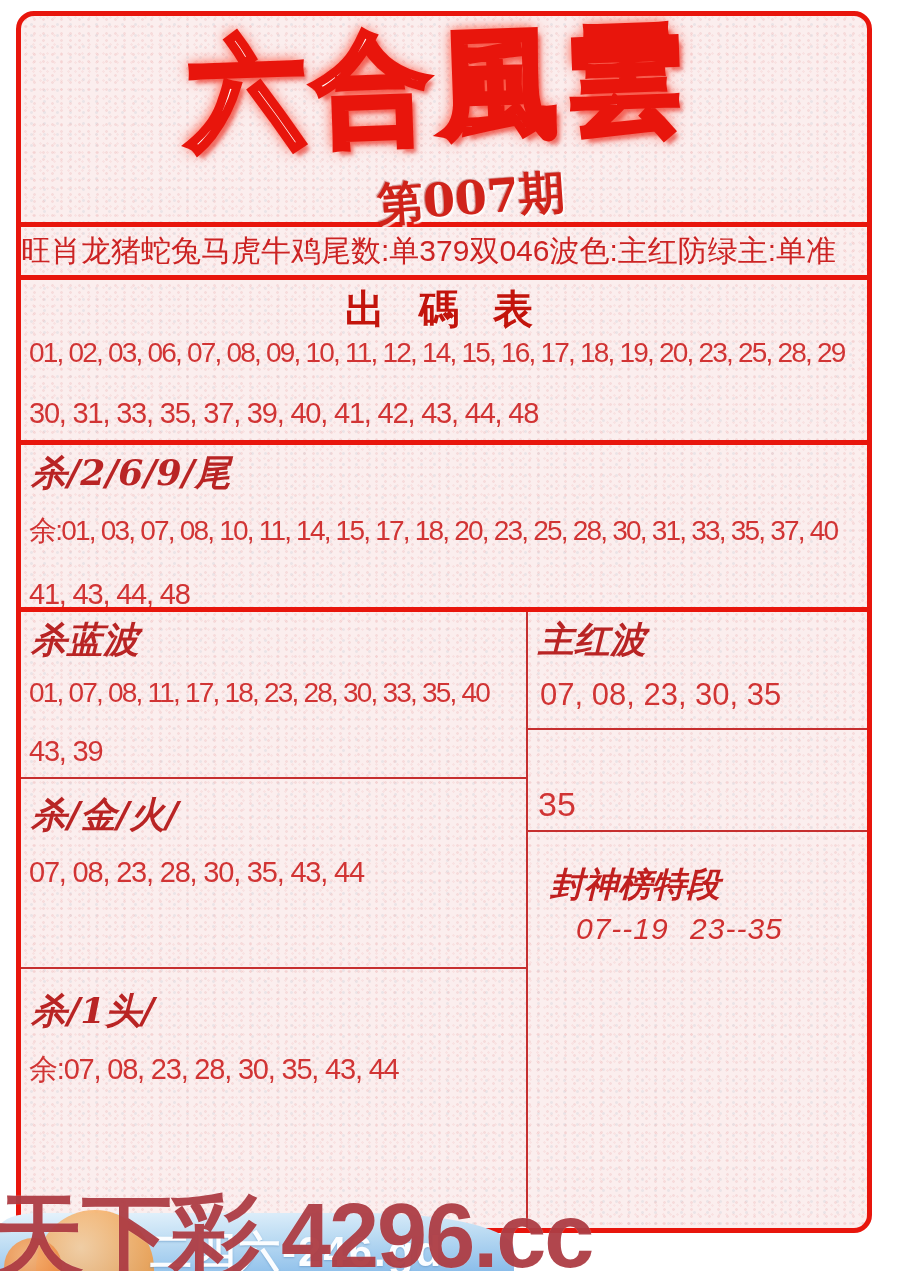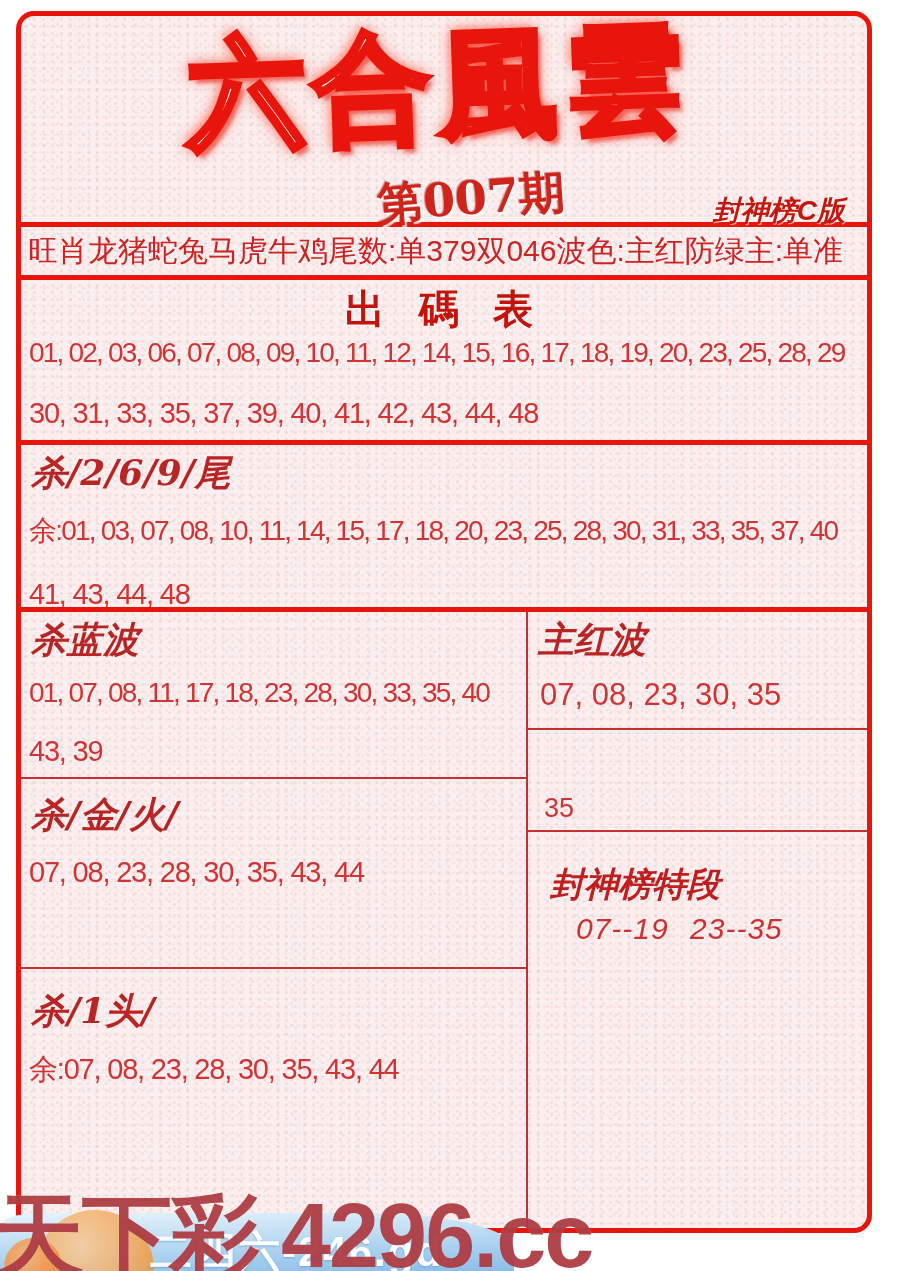--- a/index.html
+++ b/index.html
@@ -64,21 +64,20 @@
     color:#c5170e;
     text-shadow:1px 1px 0 rgba(255,255,255,.6);
     white-space:nowrap;
   }
 
   
   .hr { height:5px; background:#e8150c; }
   .hot-row {
     height:48px; line-height:48px;
     font-size:30px; color:#cc2323;
-    padding-left:7px;
     white-space:nowrap; overflow:hidden;
   }
   .box-chuma { height:160px; overflow:hidden; }
   .box-269  { height:162px; overflow:hidden; }
 
   .chuma-head {
     text-align:center;
     font-family:"DejaVu Serif", serif;
     font-weight:bold;
     font-size:40px;
@@ -109,21 +108,21 @@
   
   .lot-table { display:flex; height:682px; }
   .col-left  { width:507px; border-right:2px solid #c62f2f; display:flex; flex-direction:column; }
   .col-right { flex:1; display:flex; flex-direction:column; }
   .rowL1 { height:165px; }
   .rowL2 { height:190px; border-top:2px solid #c62f2f; }
   .rowL3 { flex:1;       border-top:2px solid #c62f2f; }
   .rowR1 { height:116px; }
   .rowR2 { height:102px; border-top:2px solid #c62f2f; position:relative; }
   .rowR3 { flex:1;       border-top:2px solid #c62f2f; }
-  .r2-val { position:absolute; left:16px; bottom:6px; font-size:27px; color:#d13434; }
+  .r2-val { position:absolute; left:10px; bottom:6px; font-size:34px; color:#d13434; }
   .r1-nums { font-size:31px; letter-spacing:0; margin-top:12px; padding-left:12px; }
   .tedan-head {
     font-family:"DejaVu Serif", serif;
     font-style:italic; font-weight:bold;
     font-size:34px; color:#c01f1f;
     padding:30px 0 0 22px; white-space:nowrap;
   }
   .tedan-line {
     font-style:italic;
     font-size:30px; color:#cf3030;
@@ -181,21 +180,20 @@
   }
 </style>
 </head>
 <body>
 
 <div class="sheet">
 
   <div class="head-area">
     <div class="main-title">六合風雲</div>
     <div class="issue">第007期</div>
-    <div class="edition">封神榜C版</div>
   </div>
 
   <div class="hr"></div>
   <div class="hot-row">旺肖龙猪蛇兔马虎牛鸡尾数:单379双046波色:主红防绿主:单准</div>
 
   <div class="hr"></div>
   <div class="box-chuma">
     <div class="chuma-head">出 碼 表</div>
     <div class="nums nums-long" style="">01, 02, 03, 06, 07, 08, 09, 10, 11, 12, 14, 15, 16, 17, 18, 19, 20, 23, 25, 28, 29</div>
     <div class="nums" style="margin-top:28px;">30, 31, 33, 35, 37, 39, 40, 41, 42, 43, 44, 48</div>

